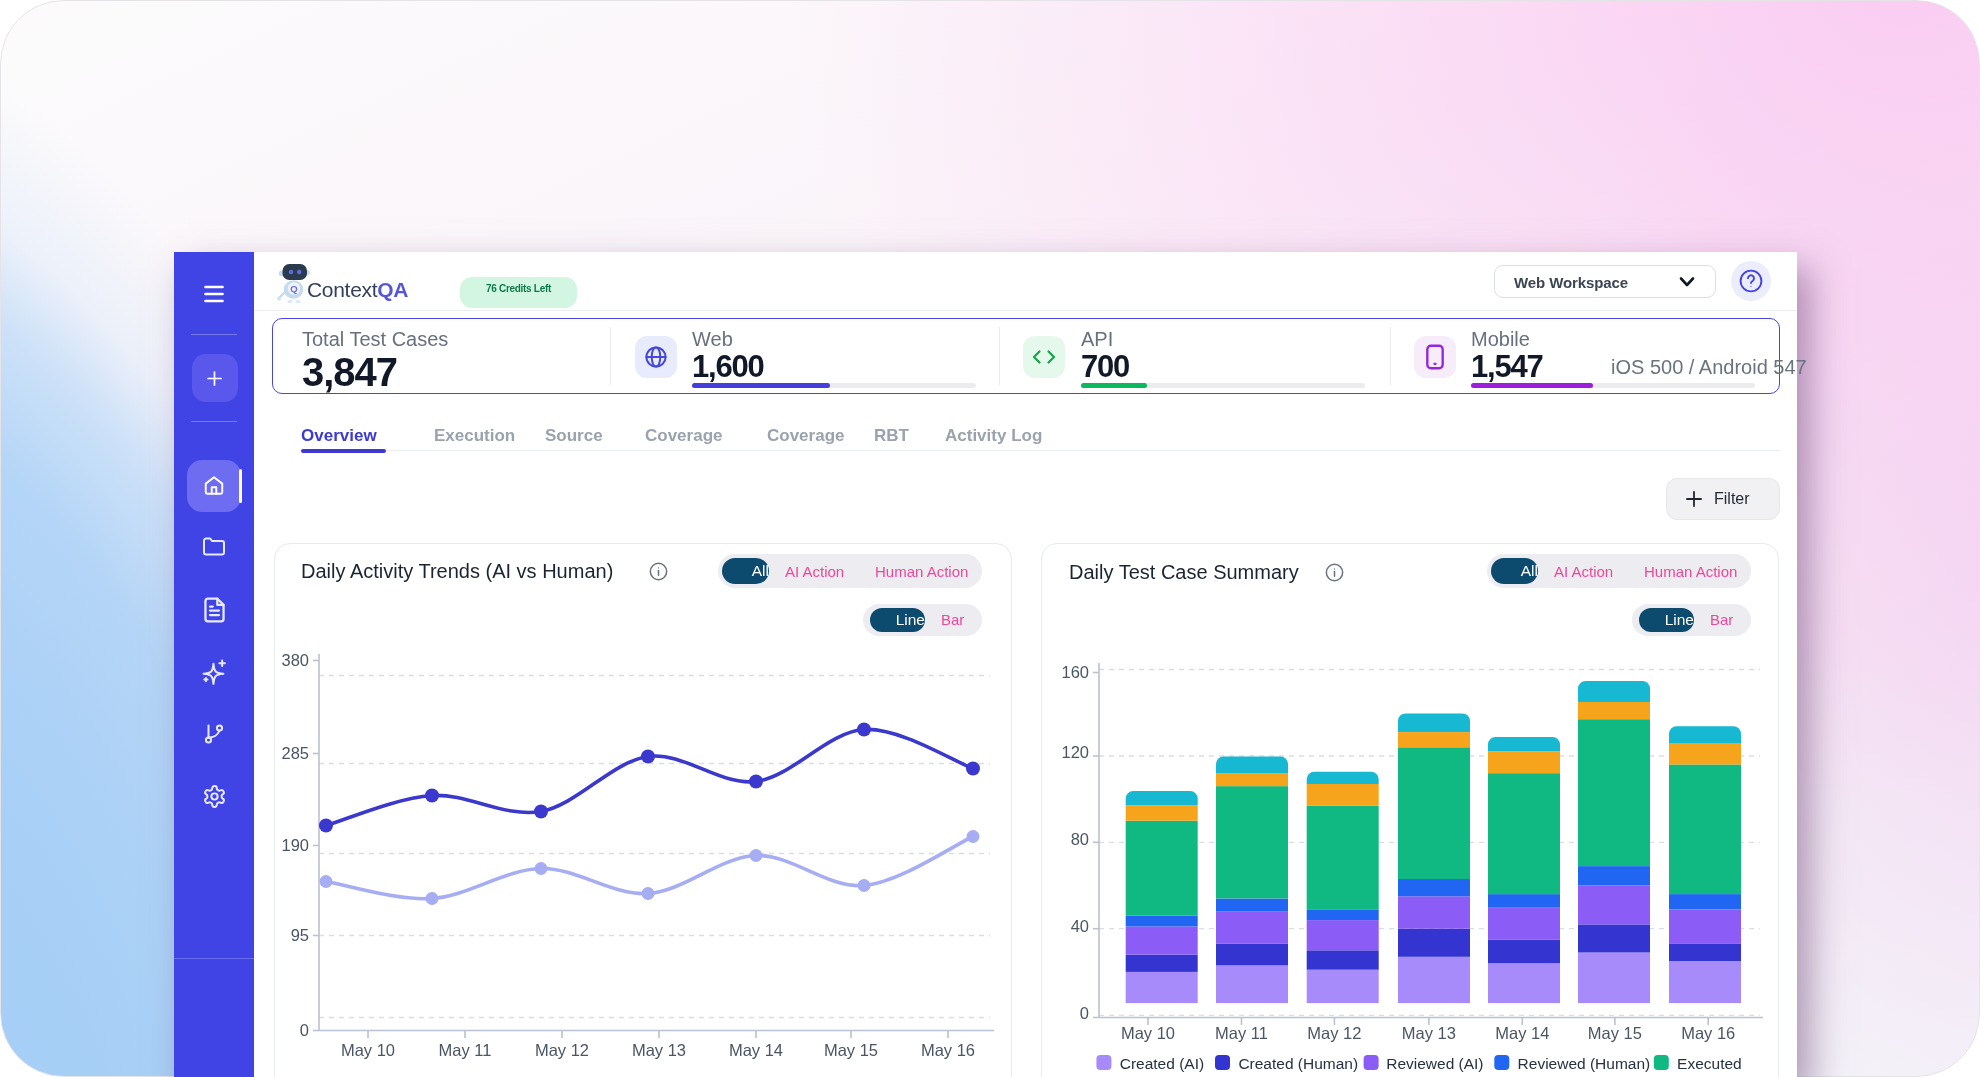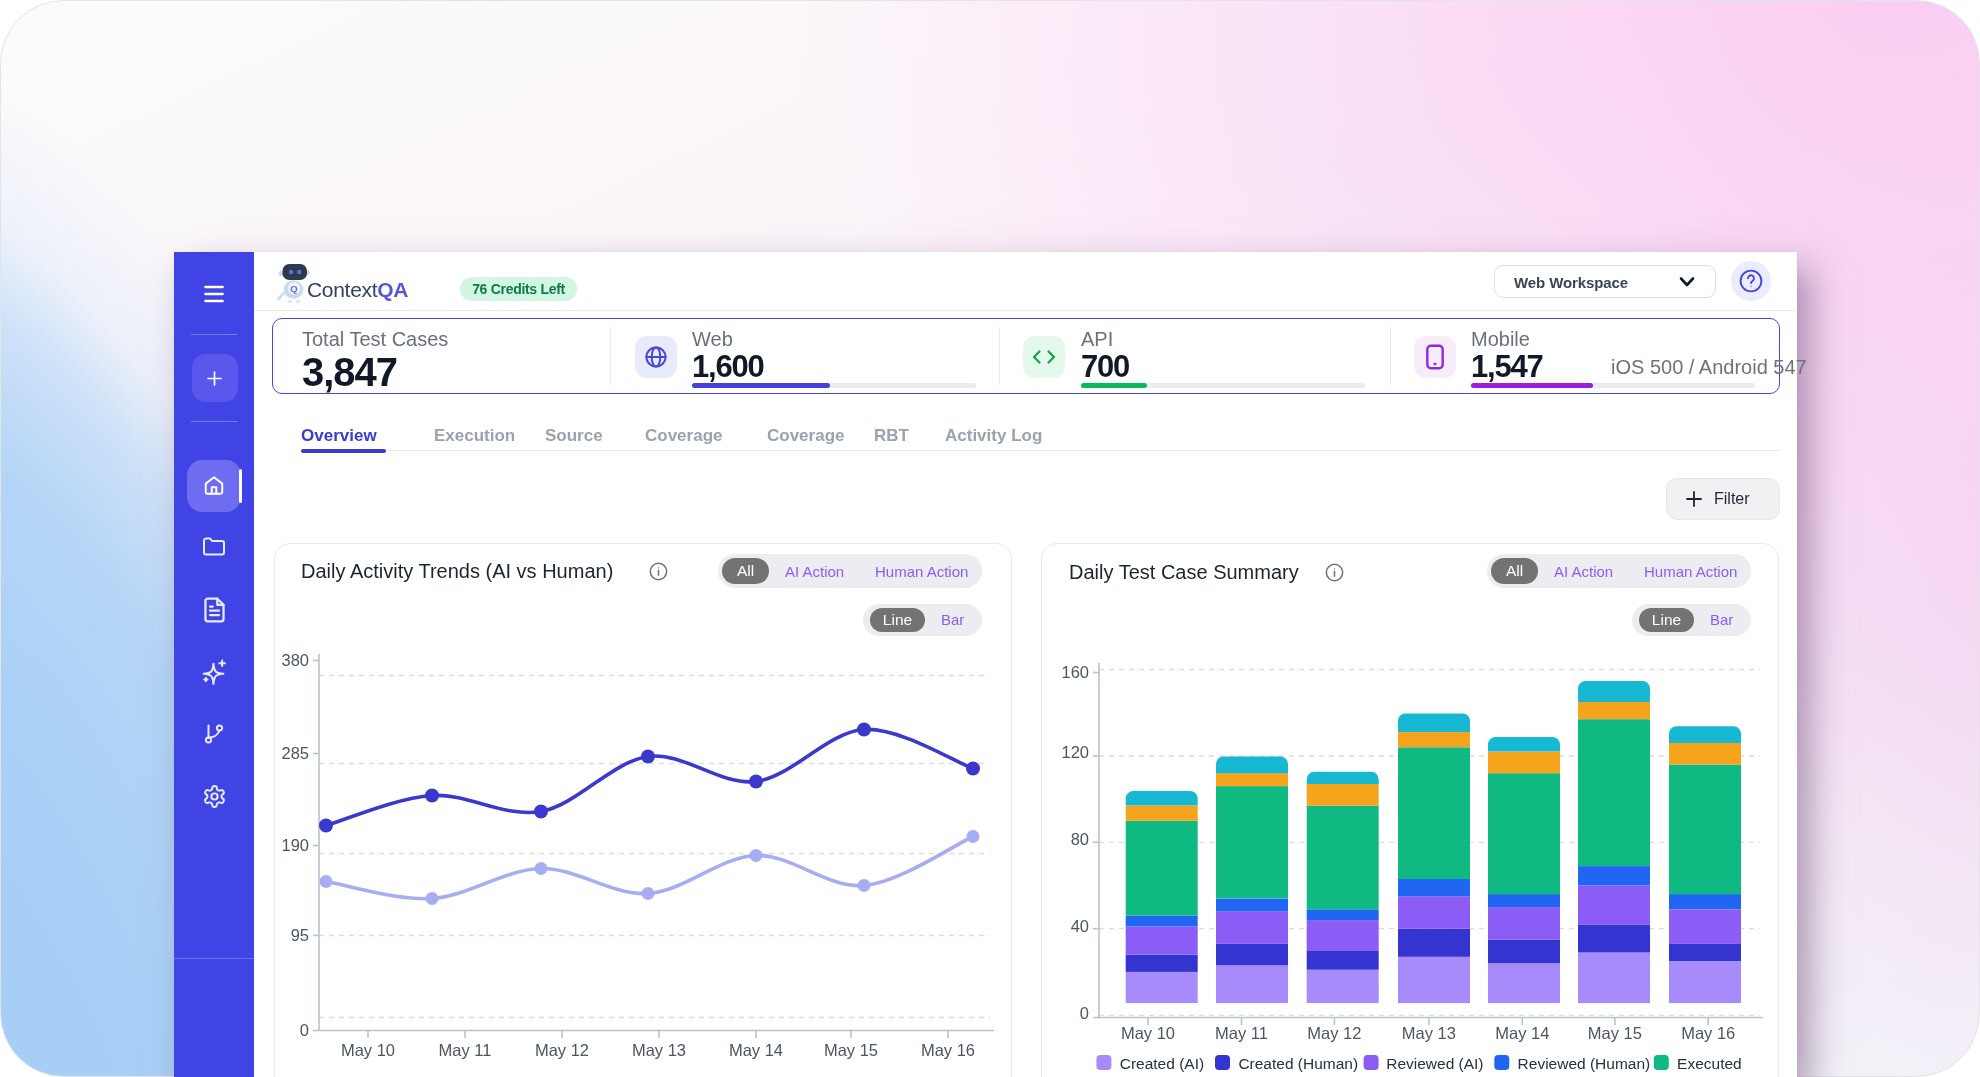--- a/index.html
+++ b/index.html
@@ -17,38 +17,38 @@
 }
 .app {
   position:absolute; left:174px; top:252px; width:1623px; height:830px;
   background:#ffffff;
   box-shadow: 14px 16px 34px rgba(105,68,115,0.5);
 }
 .sidebar { position:absolute; left:174px; top:252px; width:80px; height:825px; background:#4144e4; }
 .sb-div { position:absolute; background:rgba(255,255,255,0.28); height:1px; }
 .abs { position:absolute; }
 .hdr-border { position:absolute; left:254px; top:310px; width:1543px; height:1px; background:#ebedf0; }
-.badge { position:absolute; left:460px; top:277px; width:117px; height:24px; background:#d3f6e3; border-radius:12px; color:#0d7a47; font-size:14px; font-weight:bold; text-align:center; line-height:24px; letter-spacing:-0.3px; }
+.badge { position:absolute; left:460px; top:277px; width:117px; height:31px; background:#d3f6e3; border-radius:12px; color:#0d7a47; font-size:10px; font-weight:bold; text-align:center; line-height:24px; letter-spacing:-0.3px; }
 .wsp { position:absolute; left:1494px; top:265px; width:222px; height:33px; border:1px solid #dbdfe5; border-radius:9px; background:#fff; }
 .wsp span { position:absolute; left:19px; top:7.5px; font-size:15px; font-weight:bold; color:#3b4554; letter-spacing:-0.1px; }
 .helpbg { position:absolute; left:1731px; top:261px; width:40px; height:40px; border-radius:50%; background:#ecedfb; }
 .stats { position:absolute; left:272px; top:318px; width:1508px; height:76px; background:#fff; border:1.5px solid #4845e0; border-radius:10px; }
 .vdiv { position:absolute; top:8px; bottom:8px; width:1px; background:#e8eaee; }
 .slabel { position:absolute; font-size:20px; color:#68707f; }
 .bignum { position:absolute; font-weight:bold; color:#111827; }
 .itile { position:absolute; width:42px; height:42px; border-radius:12px; }
 .track { position:absolute; height:5px; border-radius:3px; background:#ececef; }
 .fill { position:absolute; height:5px; border-radius:3px; }
 .tab { position:absolute; top:426px; font-size:17px; font-weight:bold; color:#9aa2ae; }
 .filterbtn { position:absolute; left:1666px; top:478px; width:114px; height:42px; background:#f1f1f3; border:1px solid #e7e7ea; border-radius:11px; }
 .card { position:absolute; top:543px; height:600px; background:#fff; border:1px solid #e7eaee; border-radius:16px; }
 .ctitle { position:absolute; font-size:20px; font-weight:normal; color:#1b2433; }
 .seg { position:absolute; height:30px; background:#ededf1; border-radius:15px; }
-.pill { position:absolute; background:#737373; border-radius:13px; color:#fff; font-size:15.5px; text-align:center; }
-.segtxt { position:absolute; font-size:15px; color:#8b5cf6; }
+.pill { position:absolute; background:#0c4a6e; border-radius:13px; color:#fff; font-size:15.5px; text-align:right; }
+.segtxt { position:absolute; font-size:15px; color:#ec4899; }
 </style>
 </head>
 <body>
 <div class="blob"></div>
 <div class="app"></div>
 
 <div class="sidebar"></div>
 <svg class="abs" style="left:204px;top:285px" width="20" height="18" viewBox="0 0 20 18">
   <g stroke="#ffffff" stroke-width="2.6" stroke-linecap="round">
     <line x1="1.5" y1="2" x2="18.5" y2="2"></line>

